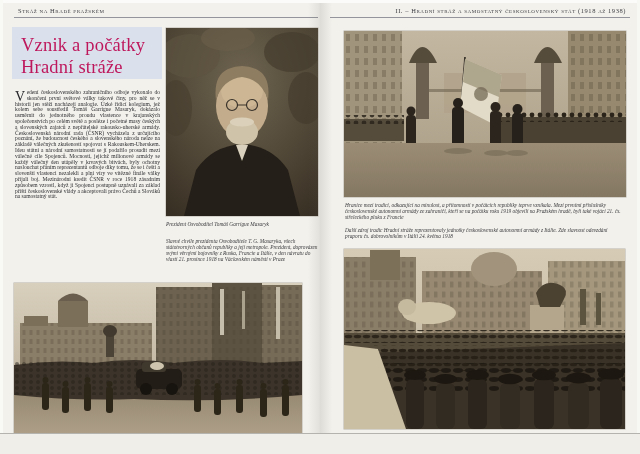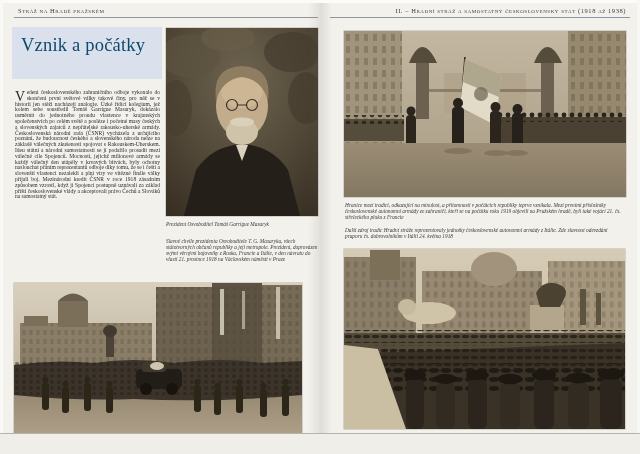--- a/index.html
+++ b/index.html
@@ -17,21 +17,21 @@
   .runhead { position:absolute; top:7px; font-size:6.5px; letter-spacing:0.55px;
              font-variant:small-caps; color:#3e3e44; white-space:nowrap; }
   .rh-left  { left:18px; }
   .rh-right { left:330px; width:296px; text-align:right; }
   .rule { position:absolute; top:17px; height:1px; background:#94949c; }
   .rule-left  { left:14px;  width:304px; }
   .rule-right { left:330px; width:300px; }
 
   .title-panel { position:absolute; left:12px; top:27px; width:150px; height:52px;
                  background:#dbe1ec; }
-  .title-panel h1 { font-size:18.5px; line-height:22px; font-weight:400; color:#0c4a6e;
+  .title-panel h1 { font-size:18.5px; line-height:22px; font-weight:400; color:#be185d;
                     padding:7px 0 0 9px; letter-spacing:0.2px; }
 
   .body-text { position:absolute; left:15px; top:90px; width:145px;
                font-size:5.55px; line-height:5.8px; text-align:justify; color:#2d2d31; }
   .dropcap { float:left; font-size:14px; line-height:11px; padding:0.5px 1.5px 0 0; color:#26262b; }
 
   figure.ph { position:absolute; overflow:hidden; box-shadow:0 0 0 0.5px rgba(70,60,45,0.35); background:#9a8d77; }
   figure.ph svg { display:block; width:100%; height:100%; }
   .ph-portrait { left:166px; top:28px;  width:152px; height:188px; }
   .ph-bl       { left:14px;  top:283px; width:288px; height:150px; }
@@ -53,21 +53,21 @@
 
 <div class="strip-top"></div>
 <div class="strip-left"></div>
 <div class="strip-right"></div>
 
 <div>
   <div class="runhead rh-left">Stráž na Hradě pražském</div>
   <div class="rule rule-left"></div>
 
   <div class="title-panel">
-    <h1><span>Vznik a počátky</span><br></h1>
+    <h1><span>Vznik a počátky</span><br><span>Hradní stráže</span></h1>
   </div>
 
   <p class="body-text"><span class="dropcap">V</span><span>edení československého zahraničního odboje vykonalo do skončení první světové války takové činy, pro něž se v historii jen stěží nacházejí analogie. Úzké řídicí kolegium, jež kolem sebe soustředil Tomáš Garrigue Masaryk, dokázalo usměrnit do jednotného proudu vlastence v krajanských společenstvích po celém světě a posléze i početné masy českých a slovenských zajatců z nepřátelské rakousko-uherské armády. Československá národní rada (ČSNR) vycházela z určujícího poznání, že budoucnost českého a slovenského národa nelze na základě válečných zkušeností spojovat s Rakouskem-Uherskem. Ideu státní a národní samostatnosti se jí podařilo prosadit mezi válečné cíle Spojenců. Mocnosti, jejichž milionové armády se každý válečný den utápěly v krvavých bitvách, byly ochotny naslouchat přáním reprezentantů odboje díky tomu, že se i čeští a slovenští vlastenci nezalekli a plni víry ve vítězné finále války přijali boj. Mezinárodní kredit ČSNR v roce 1918 zásadním způsobem vzrostl, když ji Spojenci postupně uznávali za základ příští československé vlády a akceptovali právo Čechů a Slováků na samostatný stát.</span></p>
 
   <figure class="ph ph-portrait">
     <svg viewBox="0 0 152 188" preserveAspectRatio="none">
       <defs>
         <radialGradient id="pbg" cx="50%" cy="28%" r="85%">
           <stop offset="0%" stop-color="#6e6450"></stop>
             <stop offset="55%" stop-color="#514838"></stop>

